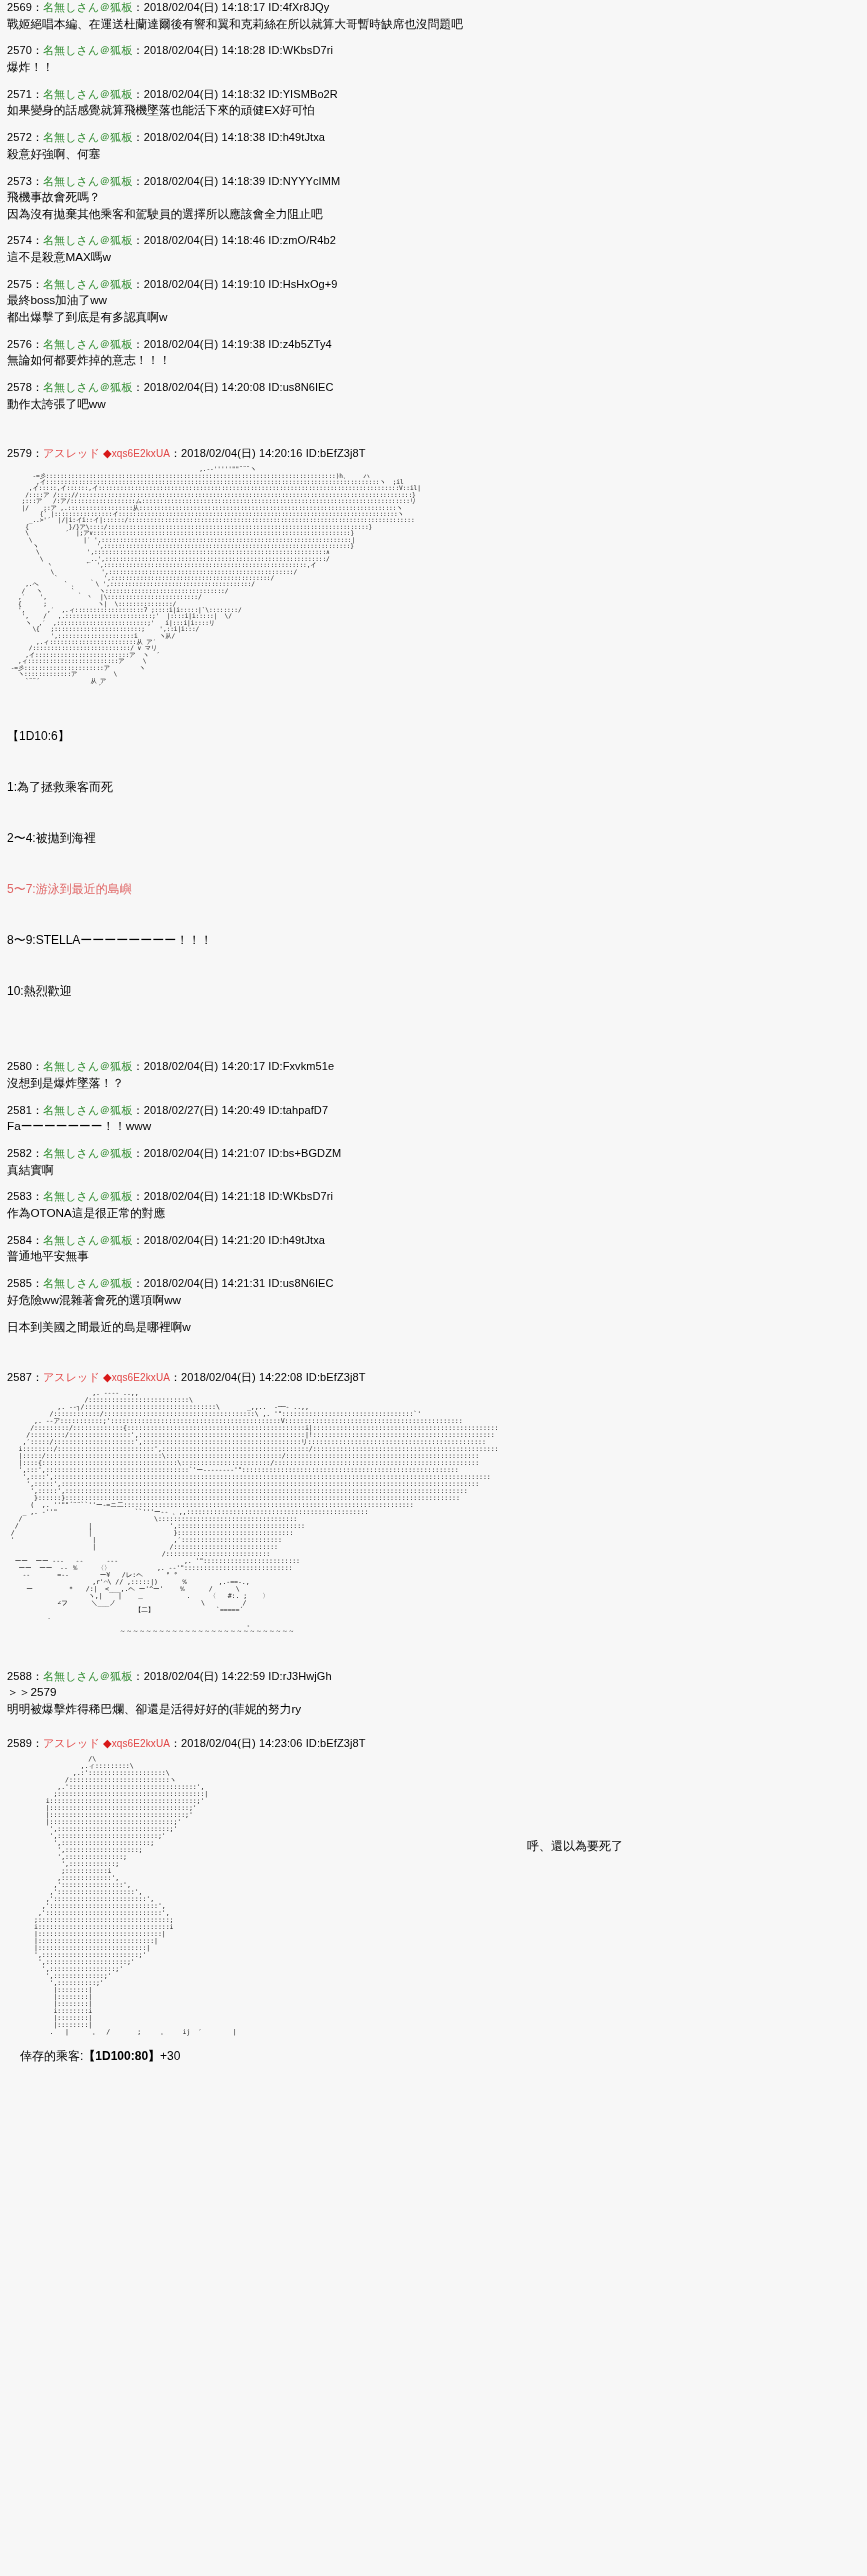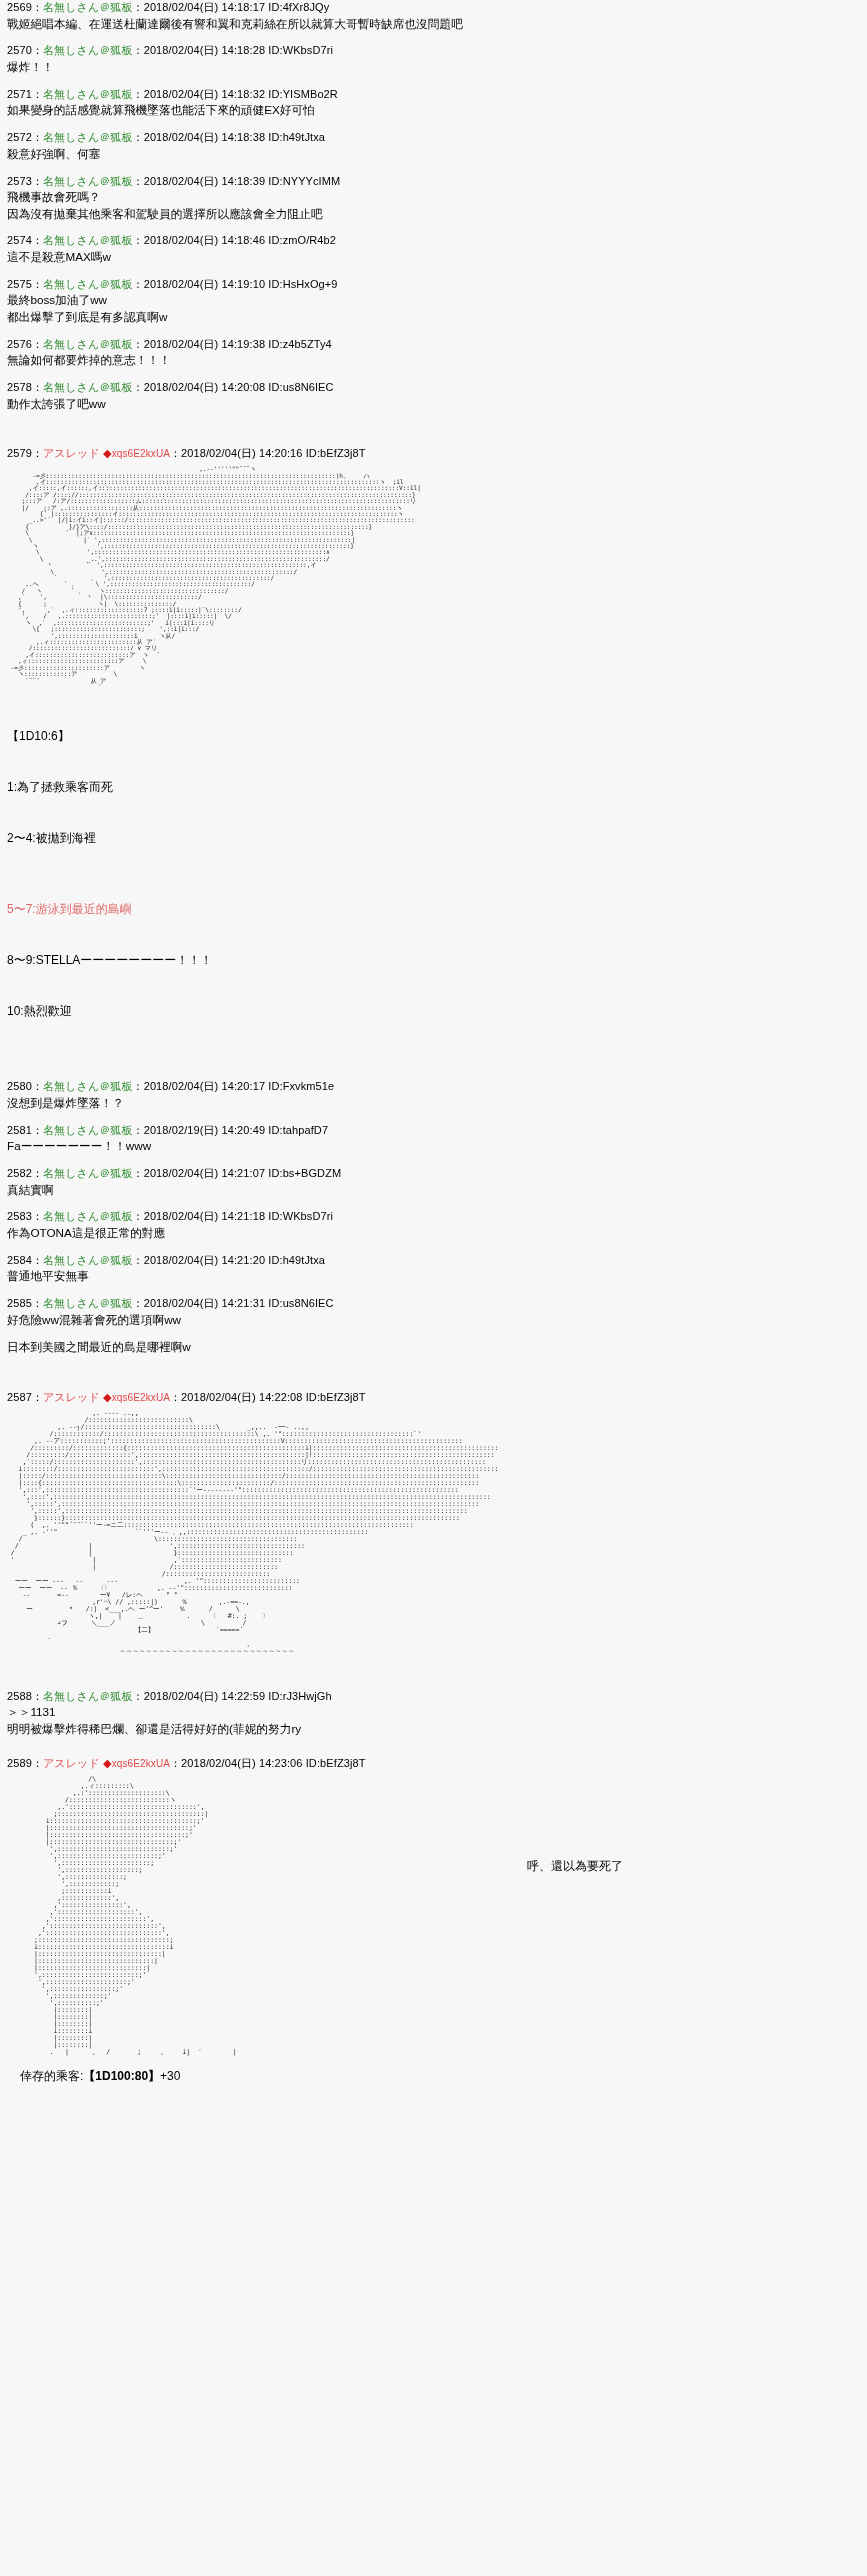--- a/index.html
+++ b/index.html
@@ -73,21 +73,21 @@
     font-size: 6.6px;
     line-height: 7px;
   }
   .dice-block {
     font-size: 12px;
     line-height: 17px;
     margin-top: 3.5px;
     white-space: pre-wrap;
   }
   .dice-title { font-weight: normal; }
-  .dice-hit { color: #e06666; margin-top: 20px; }
+  .dice-hit { color: #e06666; }
   .footer-roll {
     font-size: 12px;
     line-height: 17.3px;
     padding-left: 20px;
     margin-top: 3.5px;
   }
   .roll-val { font-weight: bold; }
   .aa-speech {
     position: absolute;
     font-size: 12px;
@@ -226,21 +226,21 @@
 
   <div class="post">
     <div class="post-header">
       <span class="post-num">2580</span><span class="sep">：</span><span class="name-anon">名無しさん＠狐板</span><span class="sep">：</span><span class="datetime">2018/02/04(日) 14:20:17</span> <span class="post-id">ID:Fxvkm51e</span>
     </div>
     <div class="post-body">沒想到是爆炸墜落！？</div>
   </div>
 
   <div class="post">
     <div class="post-header">
-      <span class="post-num">2581</span><span class="sep">：</span><span class="name-anon">名無しさん＠狐板</span><span class="sep">：</span><span class="datetime">2018/02/19(日) 14:20:49</span> <span class="post-id">ID:tahpafD7</span>
+      <span class="post-num">2581</span><span class="sep">：</span><span class="name-anon">名無しさん＠狐板</span><span class="sep">：</span><span class="datetime">2018/02/27(日) 14:20:49</span> <span class="post-id">ID:tahpafD7</span>
     </div>
     <div class="post-body">Faーーーーーーー！！www</div>
   </div>
 
   <div class="post">
     <div class="post-header">
       <span class="post-num">2582</span><span class="sep">：</span><span class="name-anon">名無しさん＠狐板</span><span class="sep">：</span><span class="datetime">2018/02/04(日) 14:21:07</span> <span class="post-id">ID:bs+BGDZM</span>
     </div>
     <div class="post-body">真結實啊</div>
   </div>
@@ -312,21 +312,21 @@
                                                               。
                              ～～～～～～～～～～～～～～～～～～～～～～～～～～～</pre>
   </div>
 
   <div class="spacer-lg"></div>
 
   <div class="post">
     <div class="post-header">
       <span class="post-num">2588</span><span class="sep">：</span><span class="name-anon">名無しさん＠狐板</span><span class="sep">：</span><span class="datetime">2018/02/04(日) 14:22:59</span> <span class="post-id">ID:rJ3HwjGh</span>
     </div>
-    <div class="post-body">＞＞1131
+    <div class="post-body">＞＞2579
 明明被爆擊炸得稀巴爛、卻還是活得好好的(菲妮的努力ry</div>
   </div>
 
   <div class="spacer-sm"></div>
 
   <div class="post">
     <div class="post-header">
       <span class="post-num">2589</span><span class="sep">：</span><span class="name-trip">アスレッド</span> <span class="diamond">◆</span><span class="trip-code">xqs6E2kxUA</span><span class="sep">：</span><span class="datetime">2018/02/04(日) 14:23:06</span> <span class="post-id">ID:bEfZ3j8T</span>
     </div>
     <div class="aa-holder">

